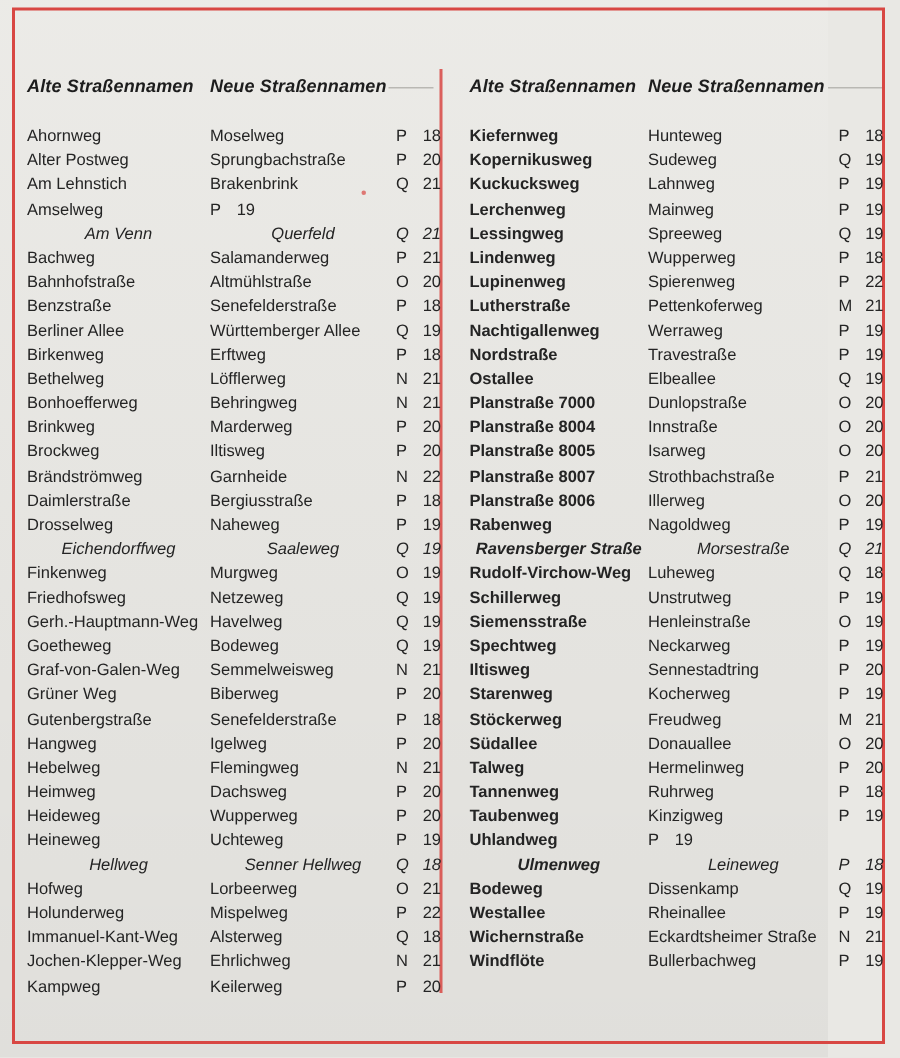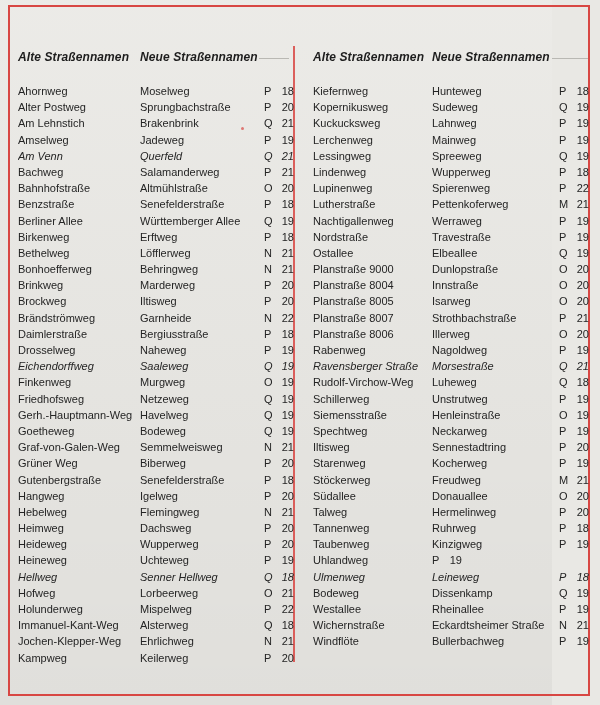--- a/index.html
+++ b/index.html
@@ -70,23 +70,23 @@
     margin-top: 19px;
   }
   .row {
     display: flex;
     height: 16.2px;
     line-height: 16.2px;
     font-size: 11px;
     white-space: nowrap;
     color: #242424;
   }
-  .row.italic { font-style: italic; }
+  .row.italic { font-style: italic; text-align: center; }
   .col.left  .row .old { width: 122px; flex: none; overflow: hidden; }
-  .col.right .row .old { width: 119px; flex: none; overflow: hidden; }
+  .col.right .row .old { width: 119px; flex: none; overflow: hidden; font-weight: bold; }
   .row .new { flex: 1 1 auto; overflow: hidden; }
   .row .ref {
     flex: none;
     width: 30px;
     display: flex;
     justify-content: space-between;
   }
   .speck {
     position: absolute;
     left: 241px;
@@ -137,21 +137,20 @@
     <span class="old">Am Lehnstich</span>
     <span class="new">Brakenbrink</span>
     <span class="ref">
       <span class="zone">Q</span>
       <span class="num">21</span>
     </span>
   </div>
 
   <div class="row">
     <span class="old">Amselweg</span>
-    <span class="new">Jadeweg</span>
     <span class="ref">
       <span class="zone">P</span>
       <span class="num">19</span>
     </span>
   </div>
 
   <div class="row italic">
     <span class="old">Am Venn</span>
     <span class="new">Querfeld</span>
     <span class="ref">
@@ -540,21 +539,21 @@
   <div class="row">
     <span class="old">Ostallee</span>
     <span class="new">Elbeallee</span>
     <span class="ref">
       <span class="zone">Q</span>
       <span class="num">19</span>
     </span>
   </div>
 
   <div class="row">
-    <span class="old">Planstraße 9000</span>
+    <span class="old">Planstraße 7000</span>
     <span class="new">Dunlopstraße</span>
     <span class="ref">
       <span class="zone">O</span>
       <span class="num">20</span>
     </span>
   </div>
 
   <div class="row">
     <span class="old">Planstraße 8004</span>
     <span class="new">Innstraße</span>

